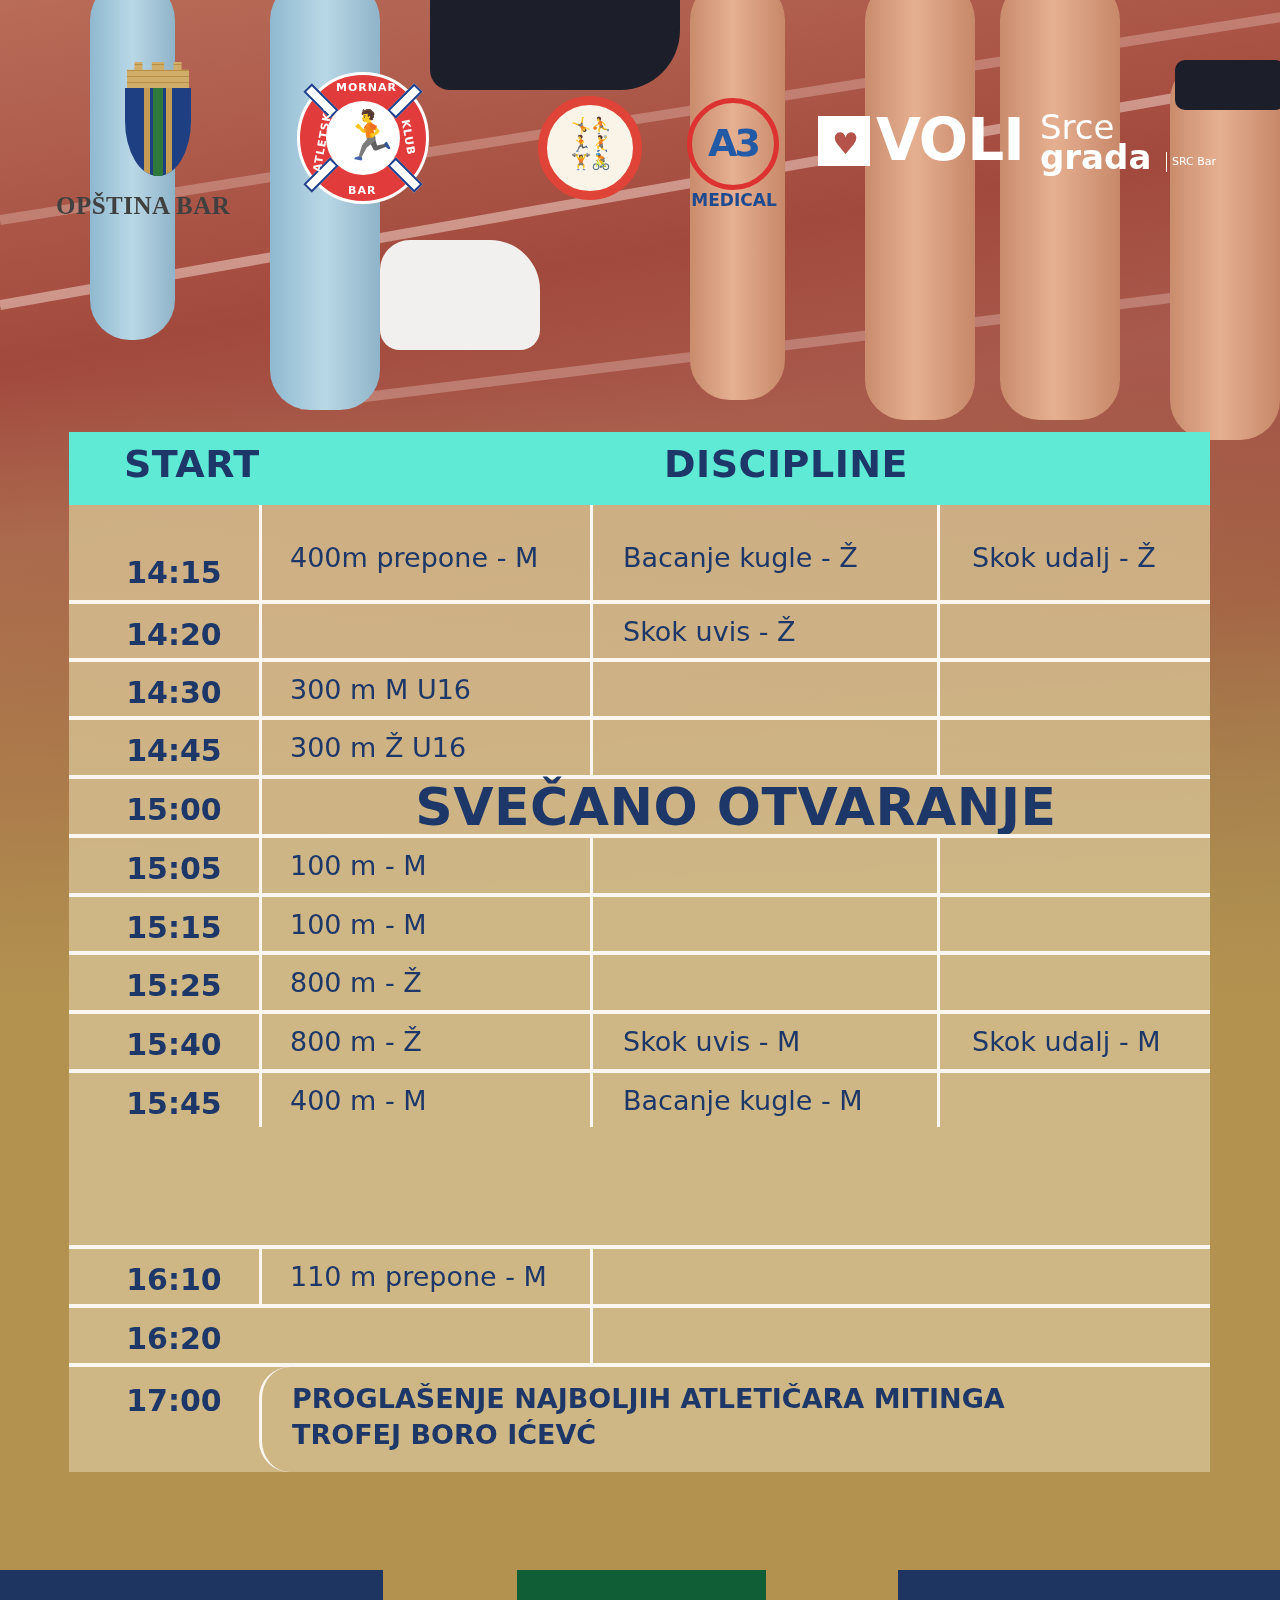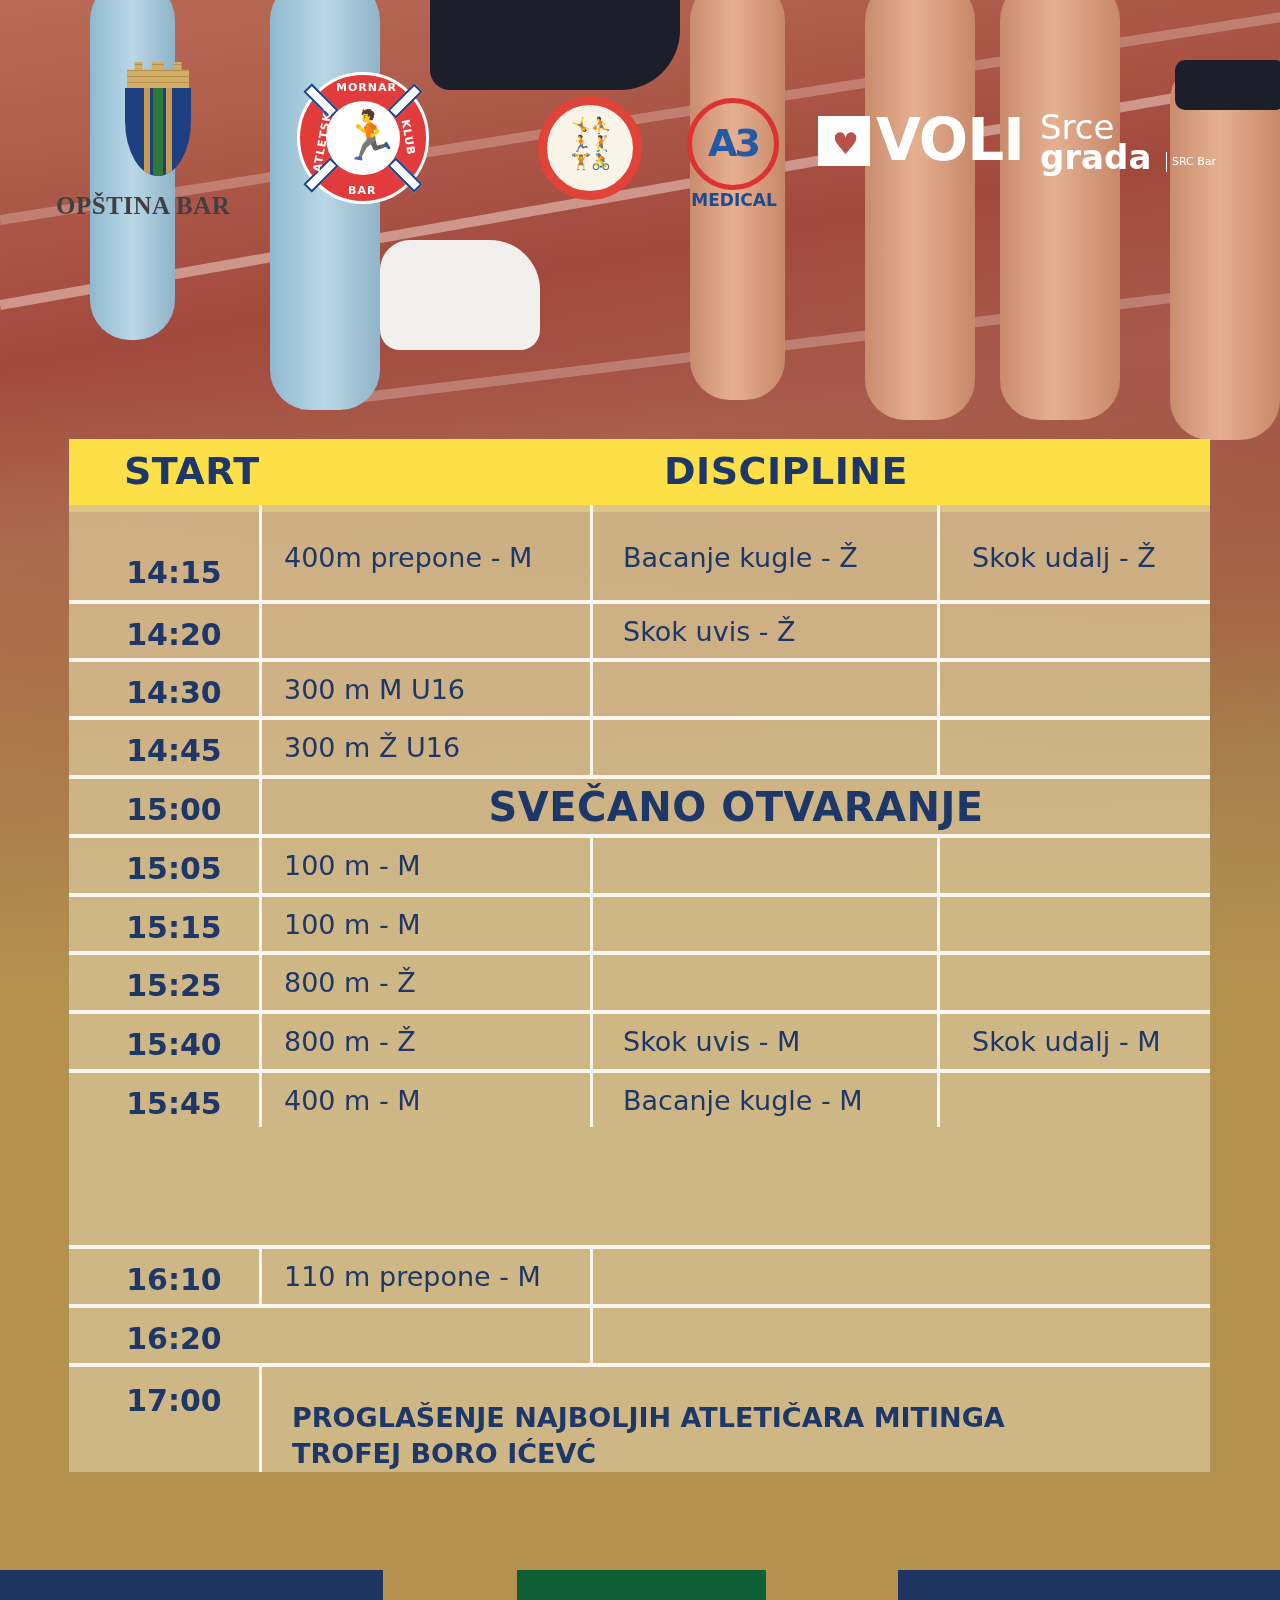--- a/index.html
+++ b/index.html
@@ -56,37 +56,37 @@
   .voli-heart .h { position: absolute; left: 14px; top: 14px; width: 30px; height: 28px; color: #b5524a; font-size: 30px; line-height: 28px; }
   .voli-text { position: absolute; left: 876px; top: 108px; font-weight: bold; font-size: 58px; color: #fff; letter-spacing: -1px; line-height: 64px; }
   .srce-1 { position: absolute; left: 1040px; top: 110px; font-size: 34px; color: #fff; line-height: 34px; }
   .srce-2 { position: absolute; left: 1040px; top: 140px; font-size: 34px; color: #fff; line-height: 34px; font-weight: bold; }
   .srce-sep { position: absolute; left: 1166px; top: 152px; width: 1px; height: 20px; background: #fff; }
   .srce-3 { position: absolute; left: 1172px; top: 155px; font-size: 11px; color: #fff; }
 
   
   .table { position: absolute; left: 69px; top: 432px; width: 1141px; }
   .thead {
-    position: absolute; left: 0; top: 0; width: 1141px; height: 73px; background: #fde047; margin-top: 7px;
+    position: absolute; left: 0; top: 0; width: 1141px; height: 73px; background: #5eead4;
   }
   .th-start { position: absolute; left: 55px; top: 10px; font-weight: bold; font-size: 38px; color: #1c3768; letter-spacing: 0.5px; }
   .th-disc { position: absolute; left: 595px; top: 10px; font-weight: bold; font-size: 38px; color: #1c3768; letter-spacing: 0.5px; }
   .tbody { position: absolute; left: 0; top: 73px; width: 1141px; height: 967px; background: rgba(214,191,145,0.82); }
   .row { position: absolute; left: 0; width: 1141px; border-top: 4px solid #fbf7f0; }
   .row.first { border-top: none; }
   .cell { position: absolute; top: 0; bottom: 0; display: flex; align-items: center; color: #1c3768; font-size: 27px; white-space: nowrap; }
   .cell.time { left: 0; width: 190px; justify-content: center; font-weight: bold; font-size: 30px; padding-left: 20px; padding-top: 6px; }
-  .cell.c1 { left: 190px; width: 331px; padding-left: 22px; border-left: 3px solid #fbf7f0; }
+  .cell.c1 { left: 190px; width: 331px; padding-left: 28px; border-left: 3px solid #fbf7f0; }
   .cell.c2 { left: 521px; width: 347px; padding-left: 30px; border-left: 3px solid #fbf7f0; }
   .cell.c3 { left: 868px; width: 267px; padding-left: 32px; border-left: 3px solid #fbf7f0; text-align: right; }
   .cell.c1-span { left: 190px; width: 951px; border-left: 3px solid #fbf7f0; justify-content: center; }
   .cell.c2-span { left: 521px; width: 620px; border-left: 3px solid #fbf7f0; }
   .cell.bold { font-weight: bold; }
-  .cell.xl { font-size: 40px; letter-spacing: 0.5px; }
-  .cell.wrap { flex-direction: column; align-items: flex-start; justify-content: flex-end; padding-left: 30px; padding-top: 14px; font-weight: bold; font-size: 27px; line-height: 36px; }
+  .cell.xl { font-size: 52px; letter-spacing: 0.5px; }
+  .cell.wrap { flex-direction: column; align-items: flex-start; justify-content: flex-start; padding-left: 30px; padding-top: 14px; font-weight: bold; font-size: 27px; line-height: 36px; border-radius: 31px; }
   .cell.wrap span { display: block; }
 
   
   .stripe { position: absolute; top: 1570px; height: 30px; }
 </style>
 </head>
 <body>
 
 <div class="bg"></div>
 

